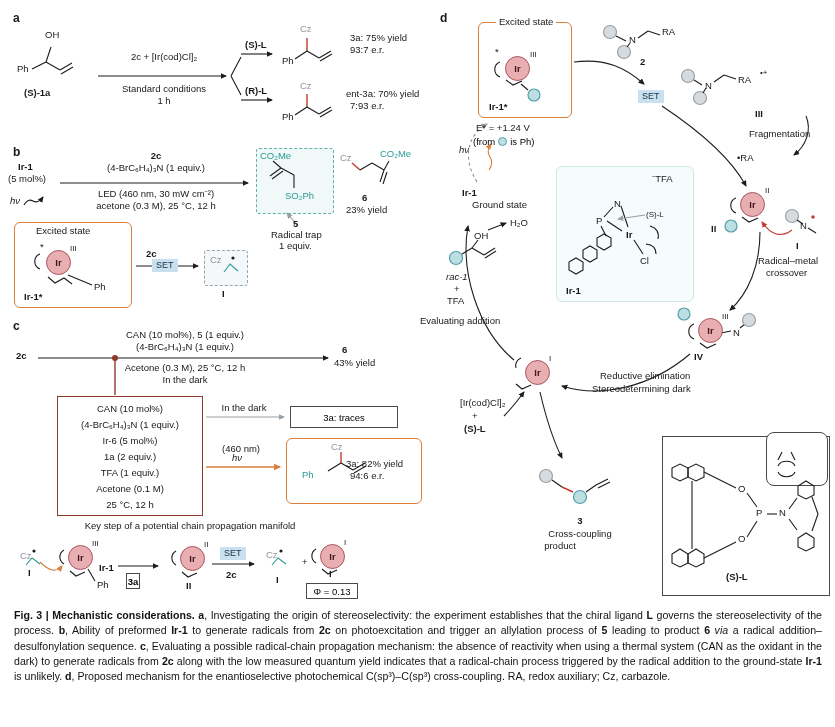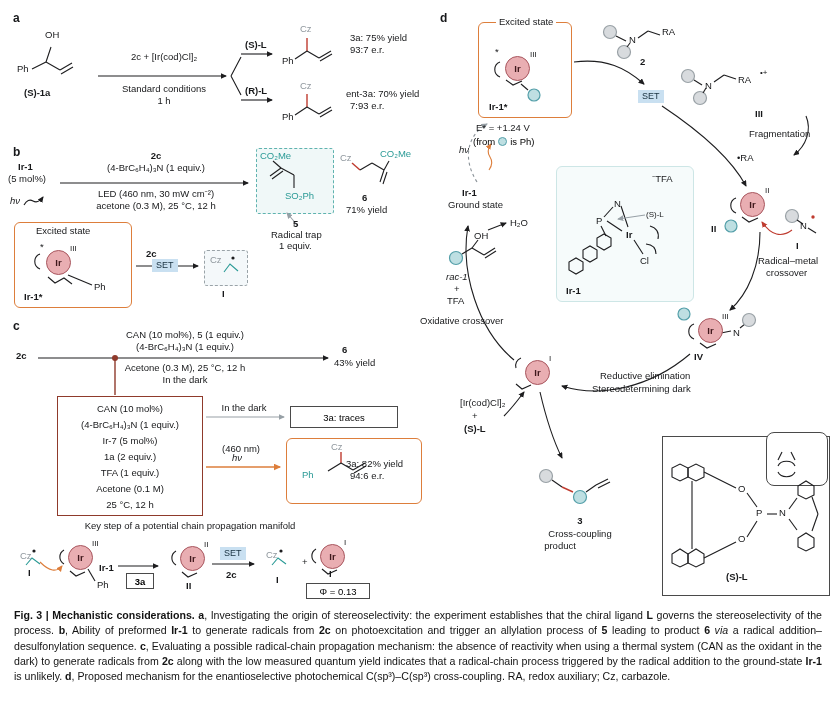--- a/index.html
+++ b/index.html
@@ -259,21 +259,21 @@
   <span class="t ctr" style="left:156px;top:189px">LED (460 nm, 30 mW cm⁻²)</span>
   <span class="t ctr" style="left:156px;top:201px">acetone (0.3 M), 25 °C, 12 h</span>
   <span class="t teal" style="left:260px;top:151px">CO₂Me</span>
   <span class="t teal" style="left:285px;top:191px">SO₂Ph</span>
   <span class="t b" style="left:293px;top:219px">5</span>
   <span class="t" style="left:271px;top:230px">Radical trap</span>
   <span class="t" style="left:279px;top:241px">1 equiv.</span>
   <span class="t gray" style="left:340px;top:153px">Cz</span>
   <span class="t teal" style="left:380px;top:149px">CO₂Me</span>
   <span class="t b" style="left:362px;top:193px">6</span>
-  <span class="t" style="left:346px;top:205px">71% yield</span>
+  <span class="t" style="left:346px;top:205px">23% yield</span>
   <span class="t" style="left:36px;top:226px">Excited state</span>
   <span class="t" style="left:40px;top:242px">*</span>
   <span class="t s8" style="left:70px;top:244px">III</span>
   <div class="ir" style="left:46px;top:250px">
       <span>Ir</span>
     </div>
   <span class="t" style="left:94px;top:282px">Ph</span>
   <span class="t b" style="left:24px;top:292px">Ir-1*</span>
   <span class="t b" style="left:146px;top:249px">2c</span>
   <span class="chip" style="left:152px;top:259px">SET</span>
@@ -284,21 +284,21 @@
   <span class="t b" style="left:16px;top:351px">2c</span>
   <span class="t ctr" style="left:185px;top:330px">CAN (10 mol%), 5 (1 equiv.)</span>
   <span class="t ctr" style="left:185px;top:342px">(4-BrC₆H₄)₃N (1 equiv.)</span>
   <span class="t ctr" style="left:185px;top:363px">Acetone (0.3 M), 25 °C, 12 h</span>
   <span class="t ctr" style="left:185px;top:375px">In the dark</span>
   <span class="t b" style="left:342px;top:345px">6</span>
   <span class="t" style="left:334px;top:358px">43% yield</span>
   <div class="bx-darkred" style="left:57px;top:396px;width:146px;height:120px">
     <div>CAN (10 mol%)</div>
     <div>(4-BrC₆H₄)₃N (1 equiv.)</div>
-    <div>Ir-7 (5 mol%)</div>
+    <div>Ir-6 (5 mol%)</div>
     <div>1a (2 equiv.)</div>
     <div>TFA (1 equiv.)</div>
     <div>Acetone (0.1 M)</div>
     <div>25 °C, 12 h</div>
   </div>
   <span class="t ctr" style="left:244px;top:403px">In the dark</span>
   <div class="lbox" style="left:290px;top:406px;width:108px;height:22px">
       <span>3a: traces</span>
     </div>
   <span class="t i" style="left:232px;top:453px">hν</span>
@@ -309,39 +309,39 @@
   <span class="t" style="left:350px;top:471px">94:6 e.r.</span>
   <span class="t ctr" style="left:190px;top:521px">Key step of a potential chain propagation manifold</span>
   <span class="t gray" style="left:20px;top:551px">Cz</span>
   <span class="t b" style="left:28px;top:568px">I</span>
   <span class="t s8" style="left:92px;top:539px">III</span>
   <div class="ir" style="left:68px;top:545px">
       <span>Ir</span>
     </div>
   <span class="t b" style="left:99px;top:563px">Ir-1</span>
   <span class="t" style="left:97px;top:580px">Ph</span>
-  <div class="lbox" style="left:126px;top:573px;width:28px;height:16px">
+  <div class="lbox" style="left:126px;top:573px;width:14px;height:16px">
       <span class="b">3a</span>
     </div>
   <span class="t s8" style="left:204px;top:540px">II</span>
   <div class="ir" style="left:180px;top:546px">
       <span>Ir</span>
     </div>
   <span class="t b" style="left:186px;top:581px">II</span>
   <span class="chip" style="left:220px;top:547px">SET</span>
   <span class="t b" style="left:226px;top:570px">2c</span>
   <span class="t gray" style="left:266px;top:550px">Cz</span>
   <span class="t b" style="left:276px;top:575px">I</span>
   <span class="t" style="left:302px;top:557px">+</span>
   <span class="t s8" style="left:344px;top:538px">I</span>
   <div class="ir" style="left:320px;top:544px">
       <span>Ir</span>
     </div>
   <span class="t b" style="left:329px;top:569px">I</span>
-  <div class="lbox" style="left:306px;top:583px;width:64px;height:16px">
+  <div class="lbox" style="left:306px;top:583px;width:52px;height:16px">
       <span>Φ = 0.13</span>
     </div>
 
   <span class="t s12 b" style="left:440px;top:12px">d</span>
   <span class="t onborder" style="left:496px;top:17px">Excited state</span>
   <span class="t" style="left:495px;top:47px">*</span>
   <span class="t s8" style="left:530px;top:50px">III</span>
   <div class="ir" style="left:505px;top:56px">
       <span>Ir</span>
     </div>
@@ -387,24 +387,24 @@
   <span class="t" style="left:460px;top:398px">[Ir(cod)Cl]₂</span>
   <span class="t" style="left:472px;top:411px">+</span>
   <span class="t b" style="left:464px;top:424px">(S)-L</span>
   <span class="t b ctr" style="left:580px;top:516px">3</span>
   <span class="t ctr" style="left:580px;top:529px">Cross-coupling</span>
   <span class="t ctr" style="left:560px;top:541px">product</span>
   <span class="t" style="left:474px;top:231px">OH</span>
   <span class="t i" style="left:446px;top:272px">rac-1</span>
   <span class="t" style="left:454px;top:284px">+</span>
   <span class="t" style="left:447px;top:296px">TFA</span>
-  <span class="t" style="left:420px;top:316px">Oxidative crossover</span>
+  <span class="t" style="left:420px;top:316px">Evaluating addition</span>
   <span class="t" style="left:510px;top:218px">H₂O</span>
   <span class="t b" style="left:462px;top:188px">Ir-1</span>
-  <span class="t" style="left:448px;top:200px">Ground state</span>
+  <span class="t" style="left:472px;top:200px">Ground state</span>
   <span class="t" style="left:652px;top:174px">⁻TFA</span>
   <span class="t s8" style="left:646px;top:210px">(S)-L</span>
   <span class="t" style="left:640px;top:256px">Cl</span>
   <span class="t" style="left:614px;top:199px">N</span>
   <span class="t" style="left:596px;top:216px">P</span>
   <span class="t b" style="left:626px;top:230px">Ir</span>
   <span class="t b" style="left:566px;top:286px">Ir-1</span>
   <span class="t" style="left:738px;top:484px">O</span>
   <span class="t" style="left:738px;top:534px">O</span>
   <span class="t" style="left:756px;top:508px">P</span>

